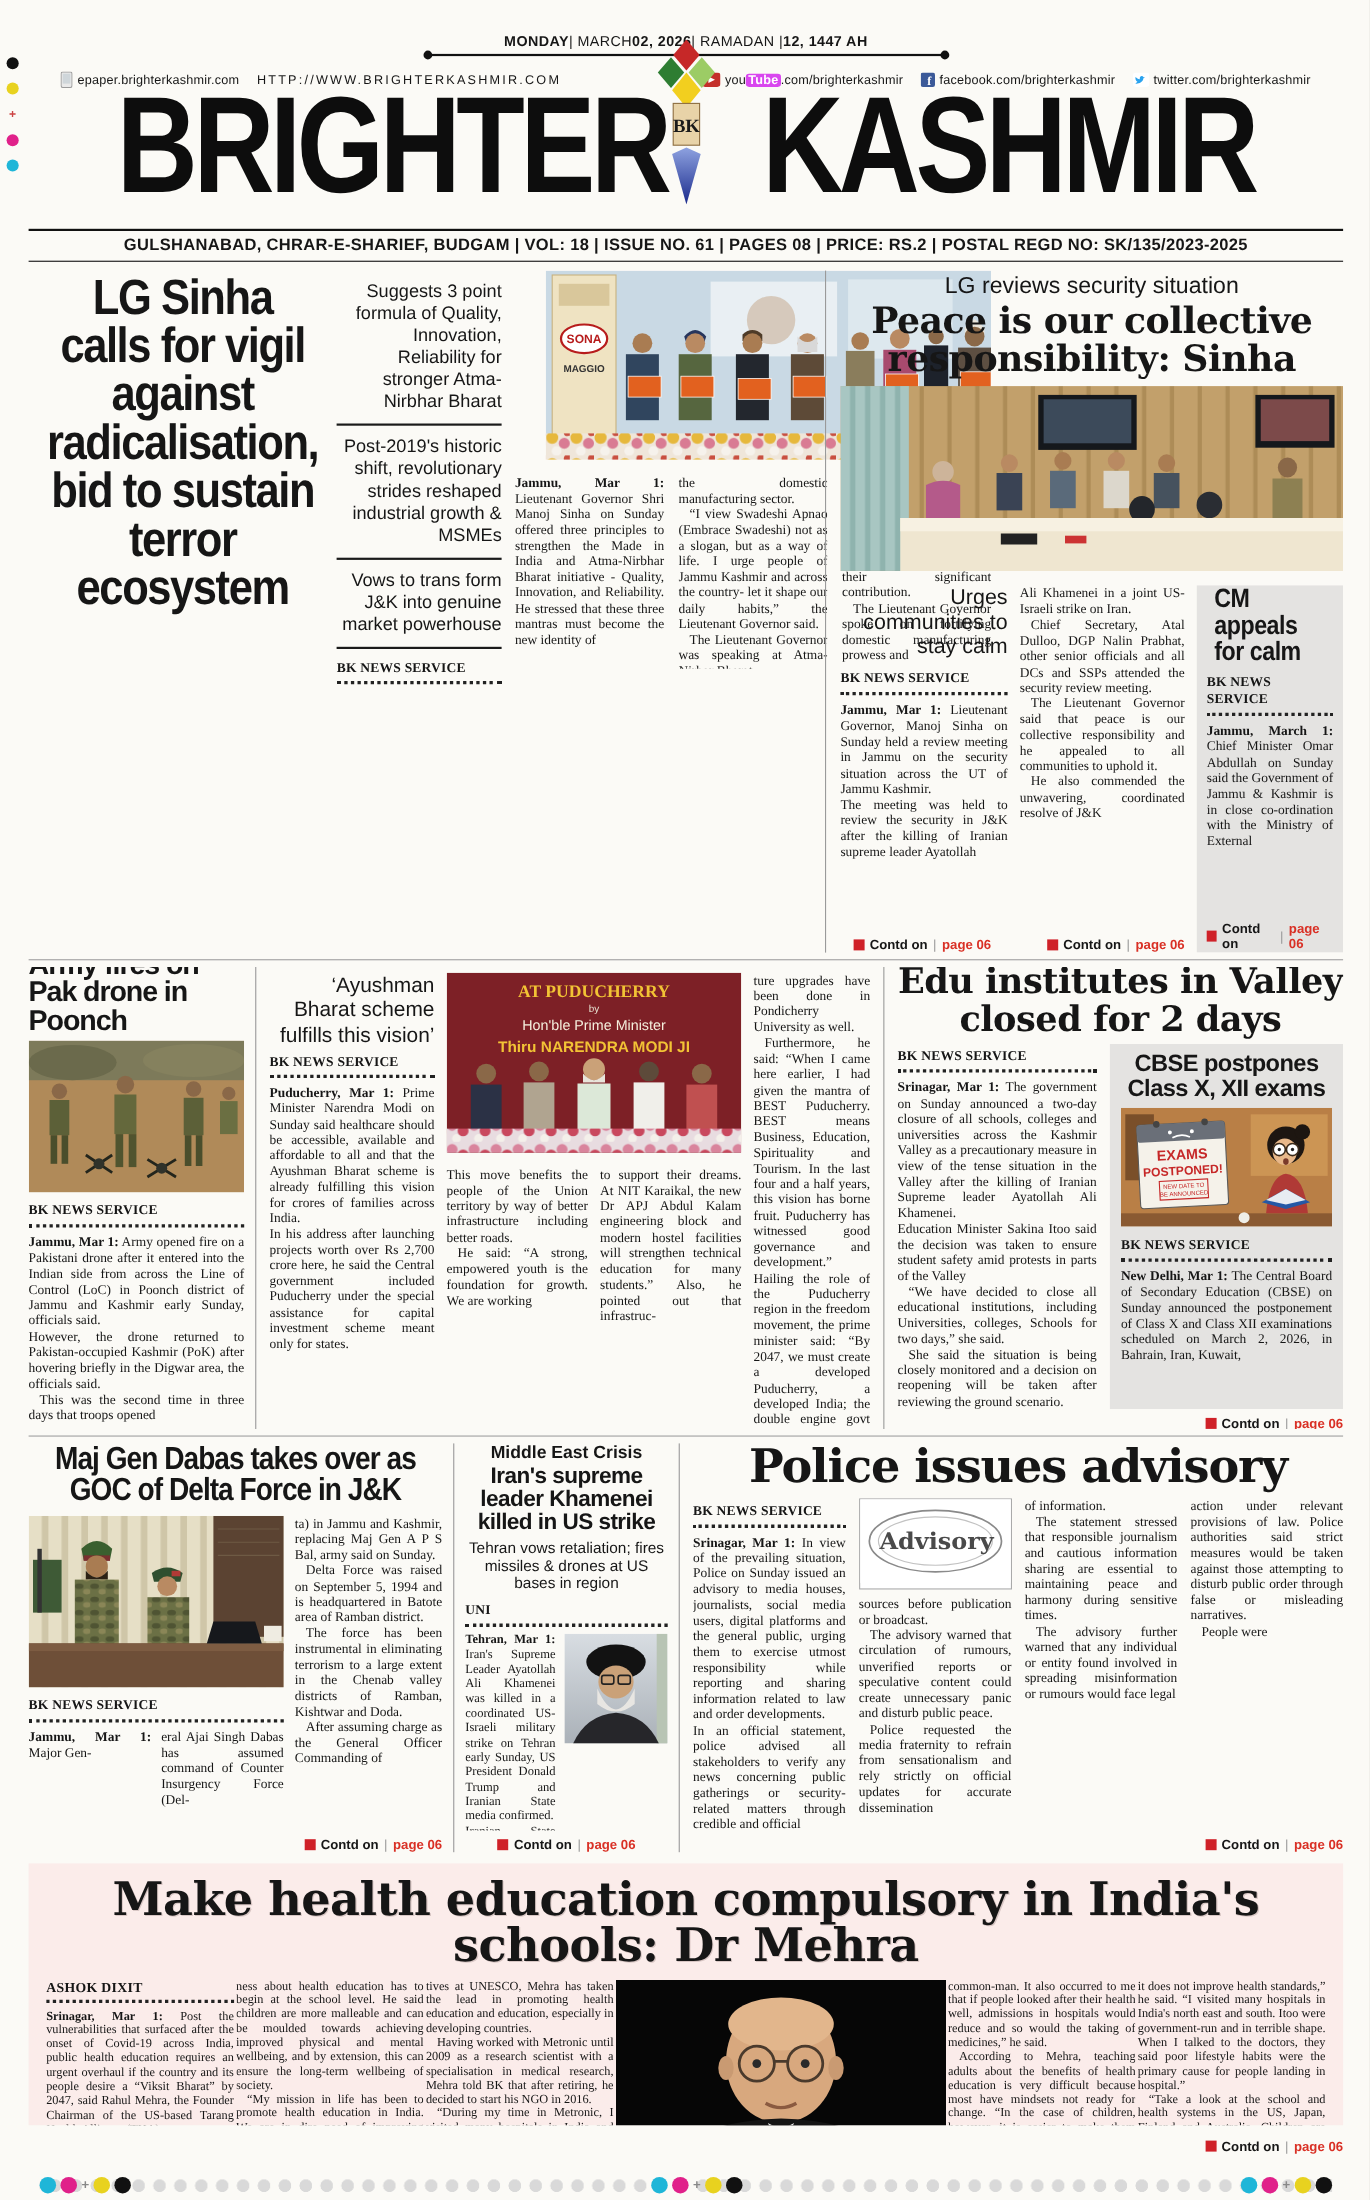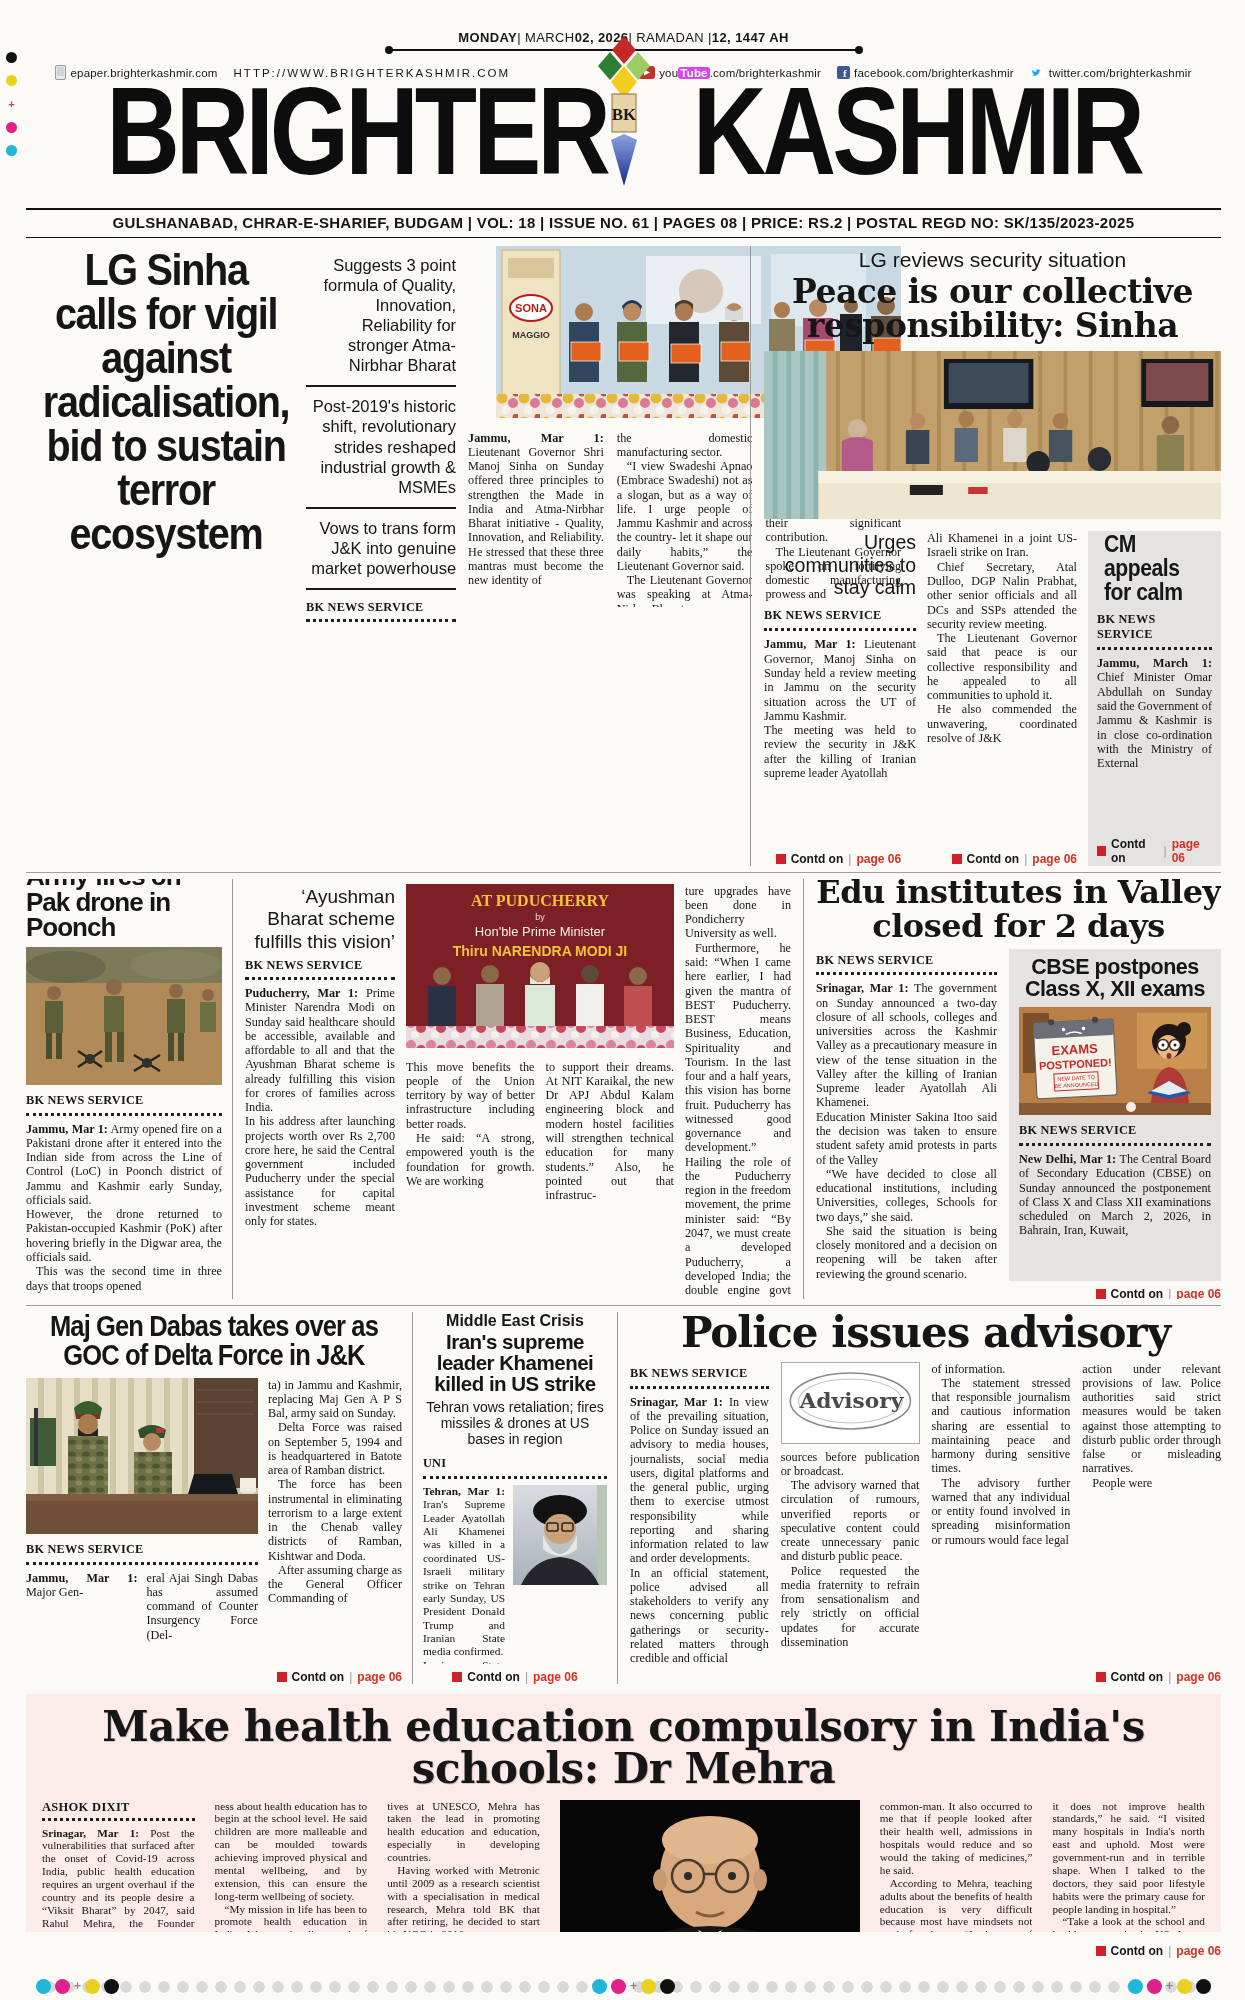--- a/index.html
+++ b/index.html
@@ -105,21 +105,21 @@
   .police{flex:1;padding-left:12px;display:flex;flex-direction:column;}
   .police h2{margin:0 0 8px;font:600 42px/1 "DejaVu Serif",serif;text-align:center;letter-spacing:-1px;}
   .pol-grid{display:flex;gap:12px;flex:1;overflow:hidden;}
   .pol-grid .pcol{flex:1;display:flex;flex-direction:column;}
   .advisory-box{border:1px solid #aaa;background:#fff;margin-bottom:6px;}
 
   
   .pinkband{background:#fbecea;margin-top:10px;padding:12px 16px 10px;height:238px;box-sizing:border-box;overflow:hidden;}
   .pinkband h2{margin:0 0 10px;font:600 42px/1 "DejaVu Serif",serif;text-align:center;letter-spacing:-.5px;
                text-shadow:1px 1px 0 #d8c6c4;}
-  .he-grid{display:flex;gap:20px;height:168px;overflow:hidden;}
+  .he-grid{display:flex;gap:2px;height:168px;overflow:hidden;}
   .he-grid .hecol{flex:1;overflow:hidden;}
   .he-grid .body{font-size:11.2px;line-height:1.15;}
   .author{font:700 12.5px "Liberation Serif",serif;letter-spacing:.3px;}
   .band4-contd{display:flex;justify-content:flex-end;margin-top:6px;}
 
   
   .regbar{position:relative;height:22px;margin:18px 10px 0;
           background-image:radial-gradient(circle at 8px 11px,#d9d9d9 0 5.5px,transparent 6px);
           background-size:19px 22px;background-repeat:repeat-x;background-position:120px 0;}
   .regbar .grp{position:absolute;top:3px;display:flex;gap:4px;align-items:center;}
@@ -801,21 +801,21 @@
             <path d="M136,112 Q150,120 164,112" stroke="#8a5a40" stroke-width="3" fill="none"></path>
             <path d="M40,168 Q70,128 150,126 Q230,128 260,168 Z" fill="#141414"></path>
             <polygon points="138,130 150,152 162,130 150,136" fill="#e8e8e8"></polygon>
           </svg>
         </div>
         <div class="hecol body">
             <p>common-man. It also occurred to me that if people looked after their health well, admissions in hospitals would reduce and so would the taking of medicines,” he said.</p>
             <p>According to Mehra, teaching adults about the benefits of health education is very difficult because most have mindsets not ready for change. “In the case of children, however, it is easier to make them understand the importance of leading healthy lives”.</p>
           </div>
         <div class="hecol body">
-            <p>it does not improve health standards,” he said. “I visited many hospitals in India's north east and uphold. Most were government-run and in terrible shape. When I talked to the doctors, they said poor lifestyle habits were the primary cause for people landing in hospital.”</p>
+            <p>it does not improve health standards,” he said. “I visited many hospitals in India's north east and south. Itoo were government-run and in terrible shape. When I talked to the doctors, they said poor lifestyle habits were the primary cause for people landing in hospital.”</p>
             <p>“Take a look at the school and health systems in the US, Japan, Finland and Australia. Children are taught very early about the need to eat healthy food and to prioritise physical activity. Physical activity improves cognitive ability.</p>
           </div>
       </div>
     </div>
     <div class="band4-contd">
       <div class="contd">
         <span class="sq"></span>
         <span>Contd on</span>
         <span class="pipe">|</span>
         <span class="pg">page 06</span>

